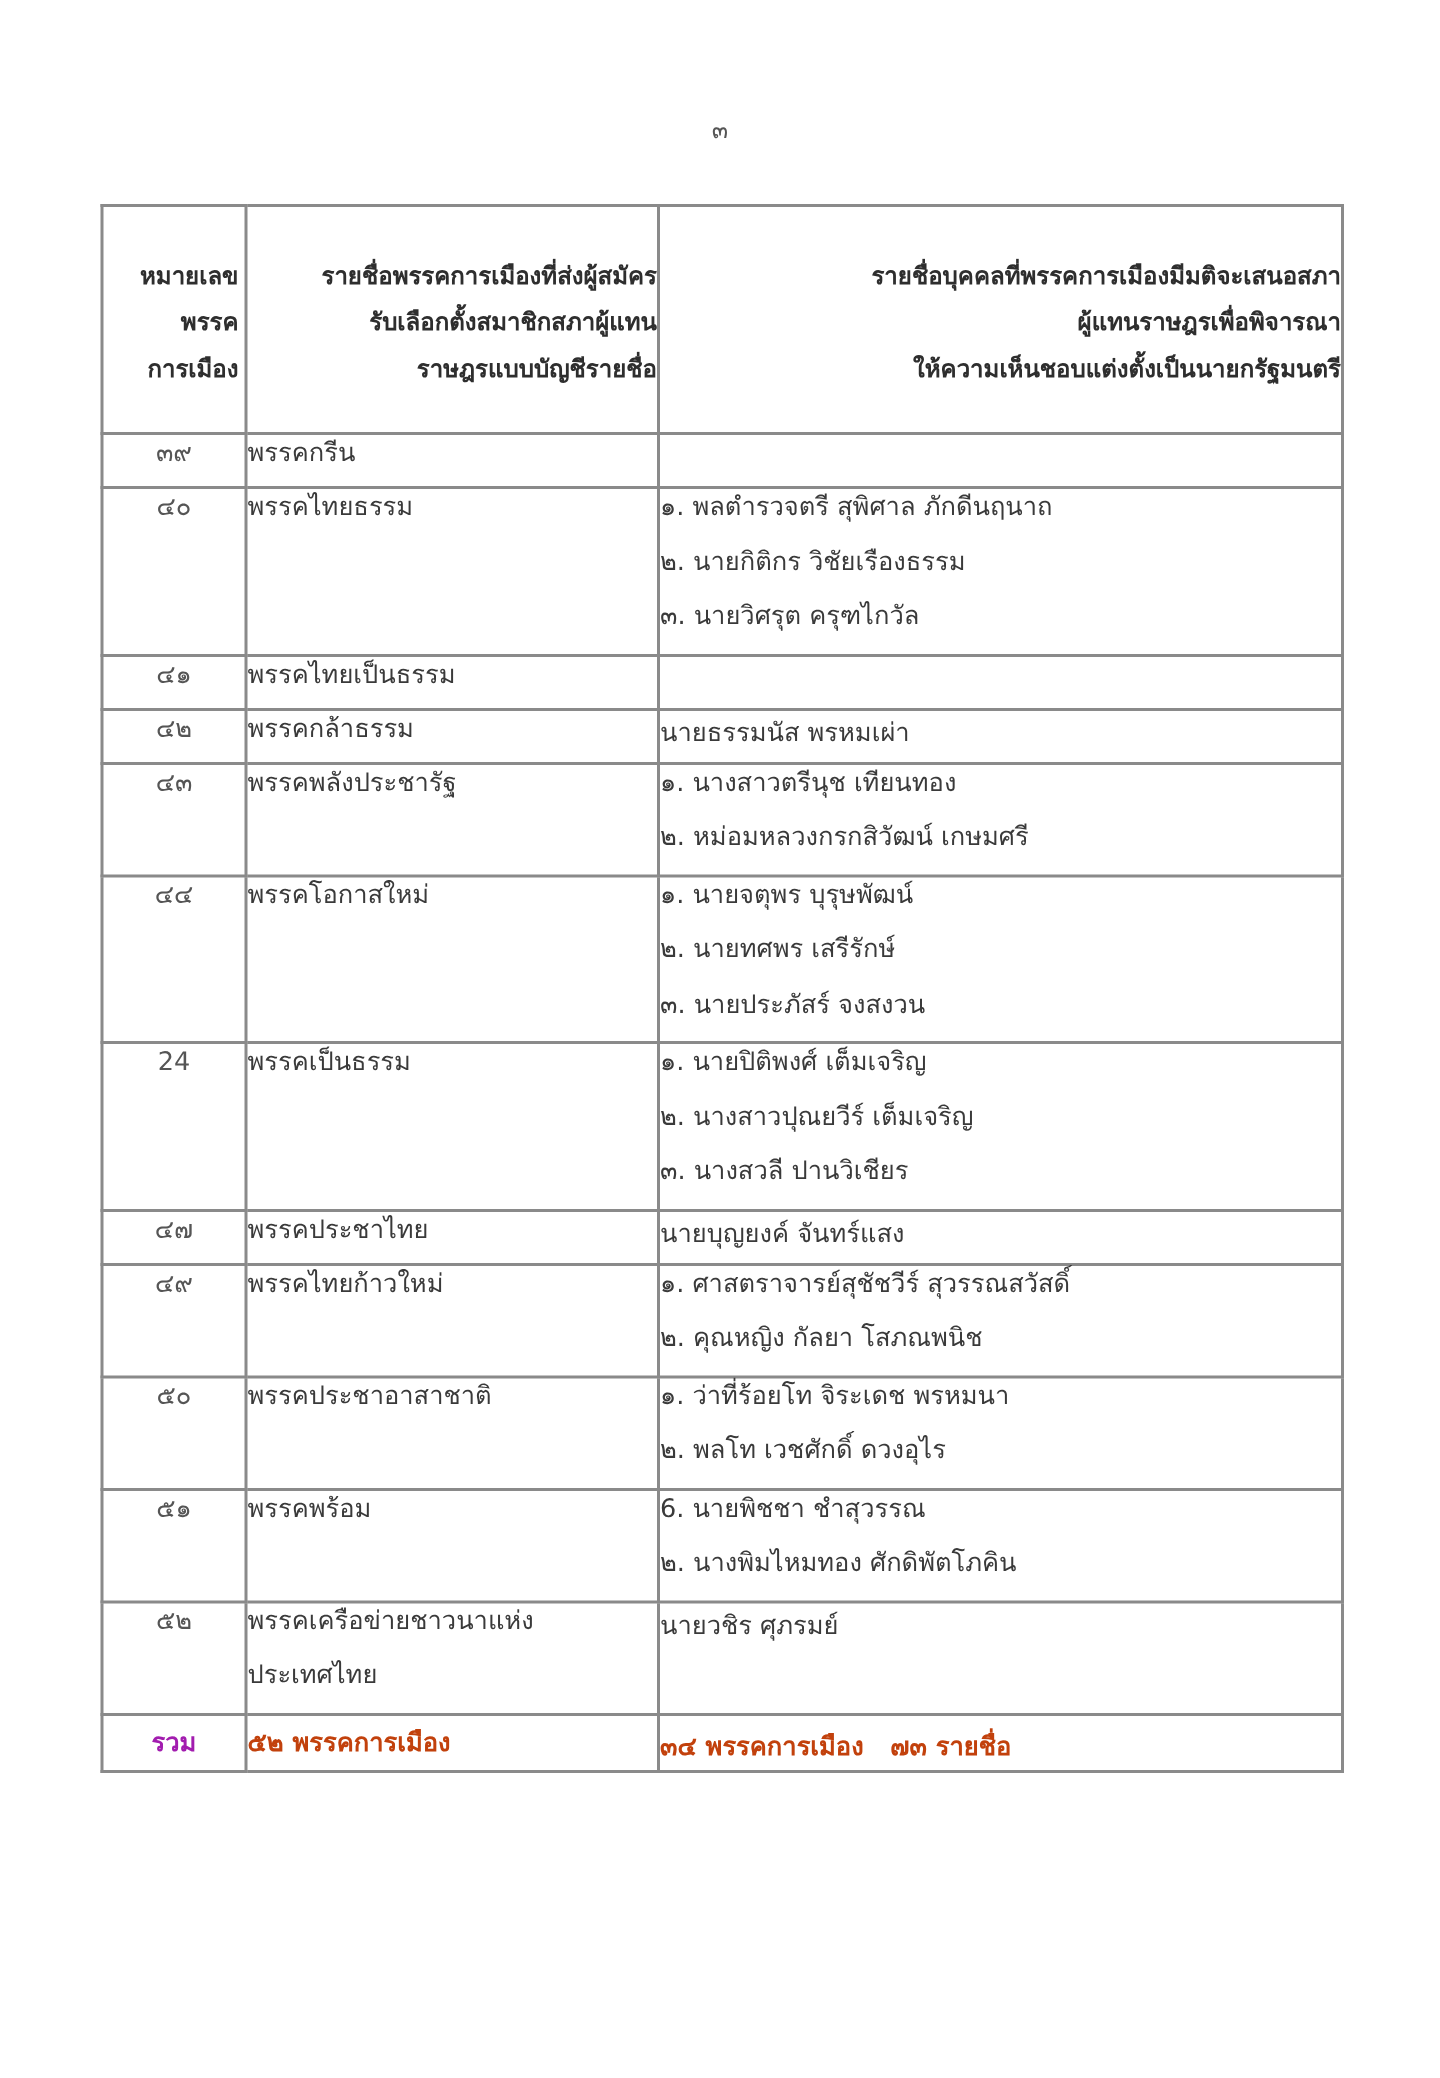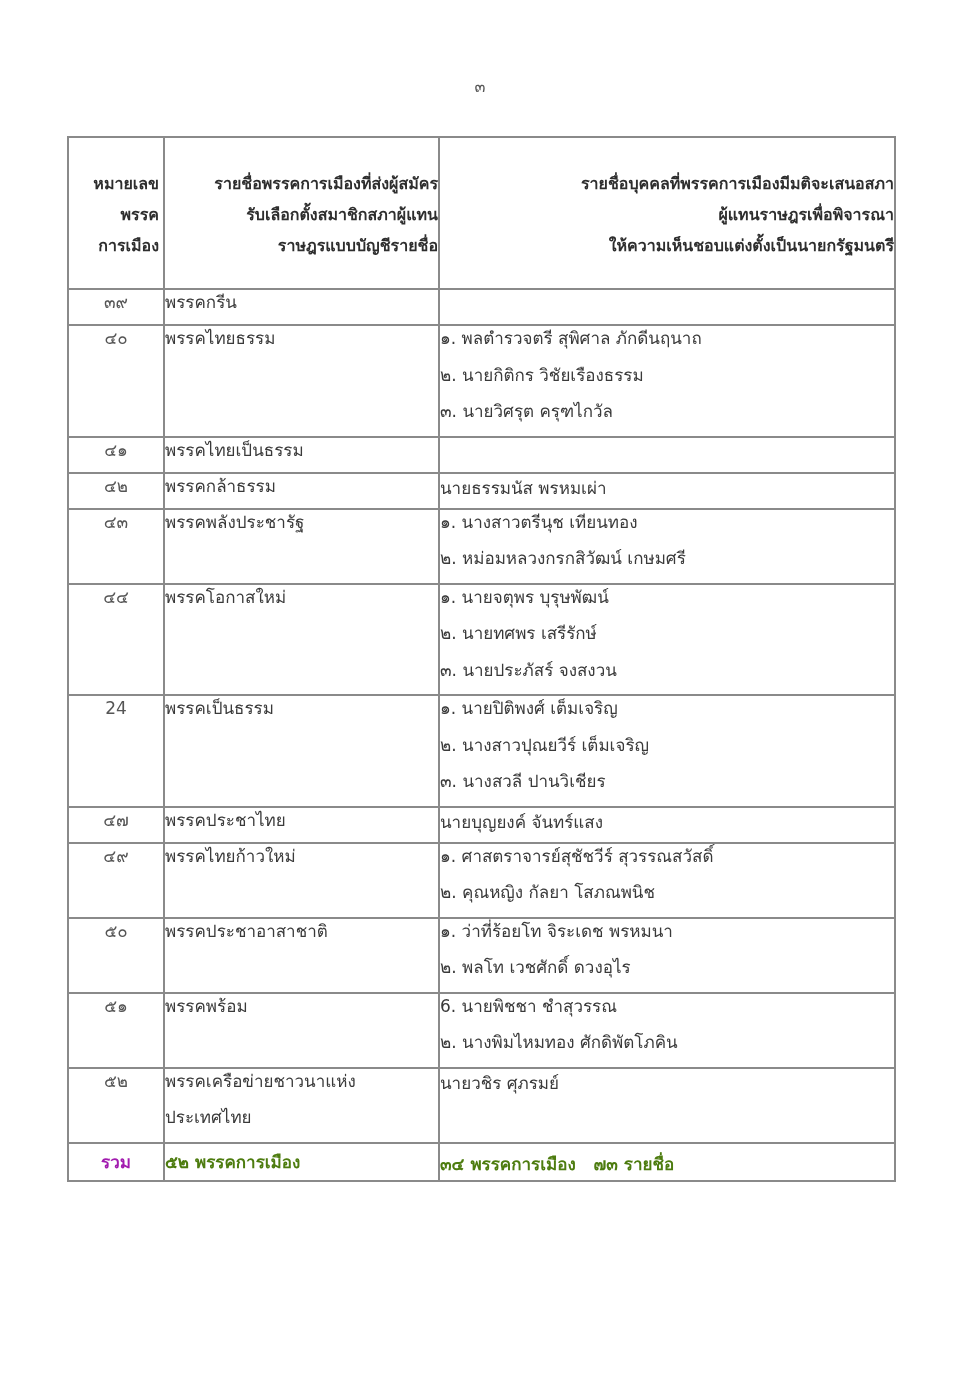--- a/index.html
+++ b/index.html
@@ -74,21 +74,21 @@
     display: block;
     height: 36.5px;
     line-height: 24px;
   }
   tr.single td { height: 36px; box-sizing: border-box; margin-left: 16px; }
   tr.total td {
     font-weight: bold;
     height: 38px;
     box-sizing: border-box;
     padding-top: 6px;
-    color: #4d7c0f;
+    color: #c2410c;
   }
   tr.total td.num { color: #a21caf; }
 </style>
 </head>
 <body>
 
 <div class="page-number">๓</div>
 
 <table class="doc-table">
   <colgroup>

